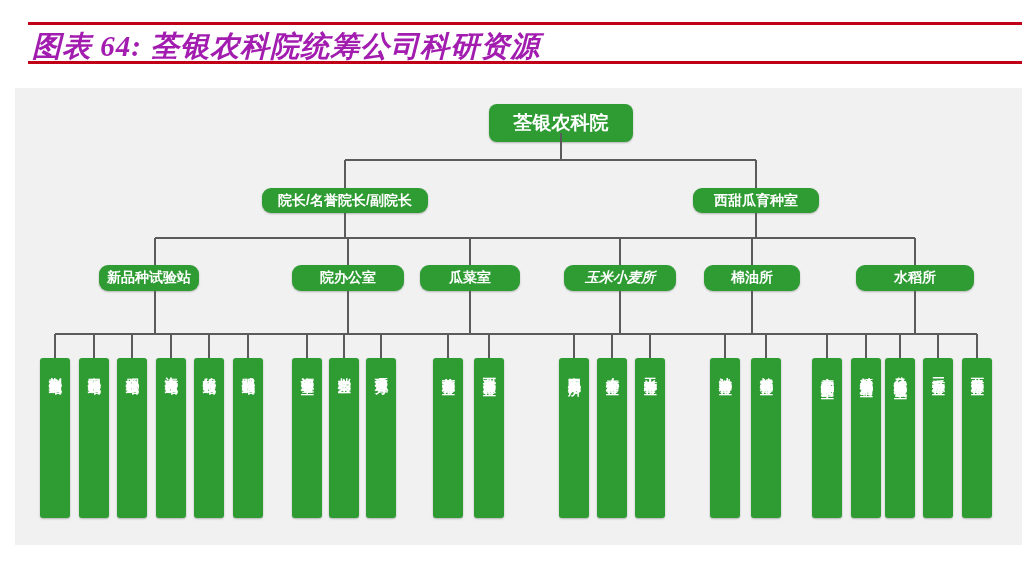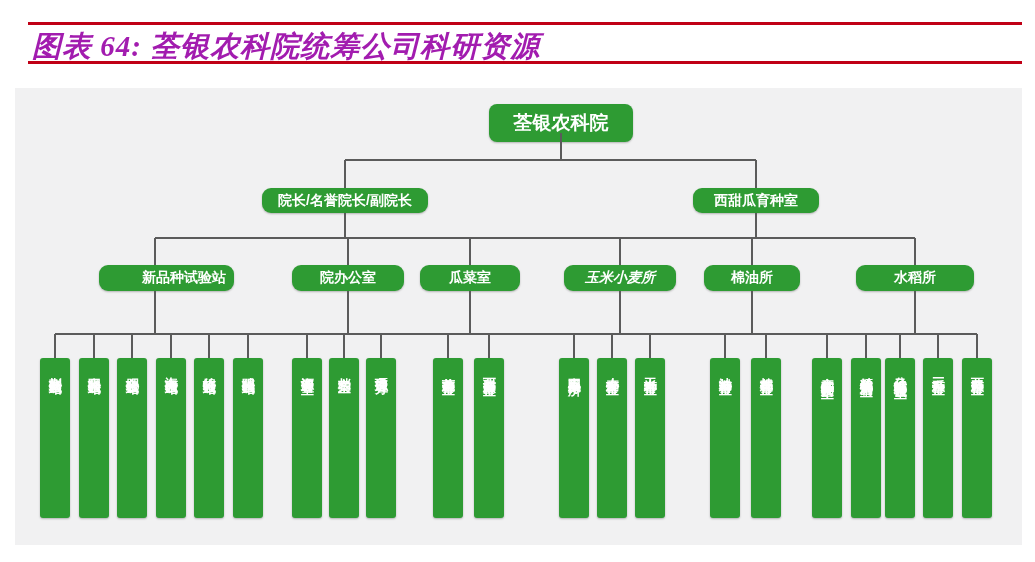--- a/index.html
+++ b/index.html
@@ -34,21 +34,21 @@
 <div class="page">
   <div class="rule top"></div>
   <div class="title">图表 64: 荃银农科院统筹公司科研资源</div>
   <div class="rule bottom"></div>
 
   <div class="panel"></div>
   <div class="layer">
       <div class="node lvl1" style="left: 489px; top: 104px; width: 144px; height: 38px;">荃银农科院</div>
       <div class="node lvl2" style="left: 262px; top: 188px; width: 166px; height: 25px; text-align: center;">院长/名誉院长/副院长</div>
       <div class="node lvl2" style="left: 693px; top: 188px; width: 126px; height: 25px;">西甜瓜育种室</div>
-      <div class="node lvl3" style="left: 99px; top: 265px; width: 100px; height: 26px; padding-left: 35px;">新品种试验站</div>
+      <div class="node lvl3" style="left: 99px; top: 265px; width: 100px; height: 26px;">新品种试验站</div>
       <div class="node lvl3" style="left: 420px; top: 265px; width: 100px; height: 26px;">瓜菜室</div>
       <div class="node lvl3" style="left: 292px; top: 265px; width: 112px; height: 26px;">院办公室</div>
       <div class="node lvl3" style="left: 564px; top: 265px; width: 112px; height: 26px; font-style: italic;">玉米小麦所</div>
       <div class="node lvl3" style="left: 704px; top: 265px; width: 96px; height: 26px;">棉油所</div>
       <div class="node lvl3" style="left: 856px; top: 265px; width: 118px; height: 26px;">水稻所</div>
       <div class="node lvl4" style="left: 40px; top: 358px; width: 30px; height: 160px;">荆州试验站</div>
       <div class="node lvl4" style="left: 79px; top: 358px; width: 30px; height: 160px;">阜阳试验站</div>
       <div class="node lvl4" style="left: 117px; top: 358px; width: 30px; height: 160px;">合肥试验站</div>
       <div class="node lvl4" style="left: 156px; top: 358px; width: 30px; height: 160px;">海南试验站</div>
       <div class="node lvl4" style="left: 194px; top: 358px; width: 30px; height: 160px;">绵竹试验站</div>

